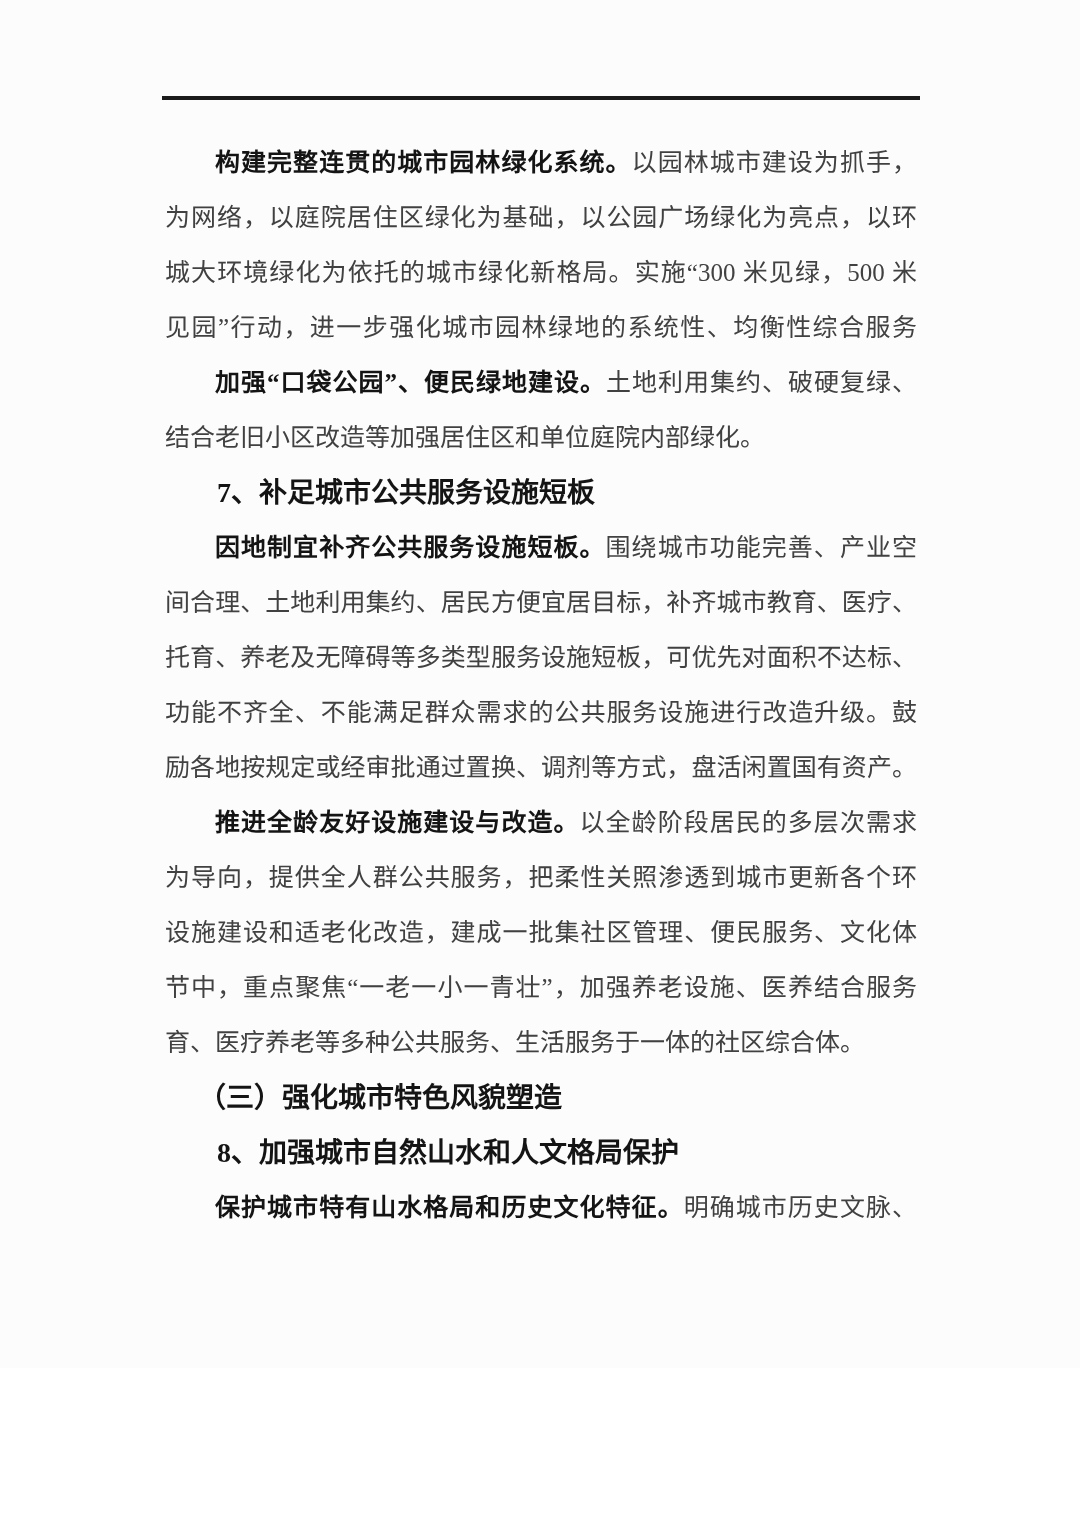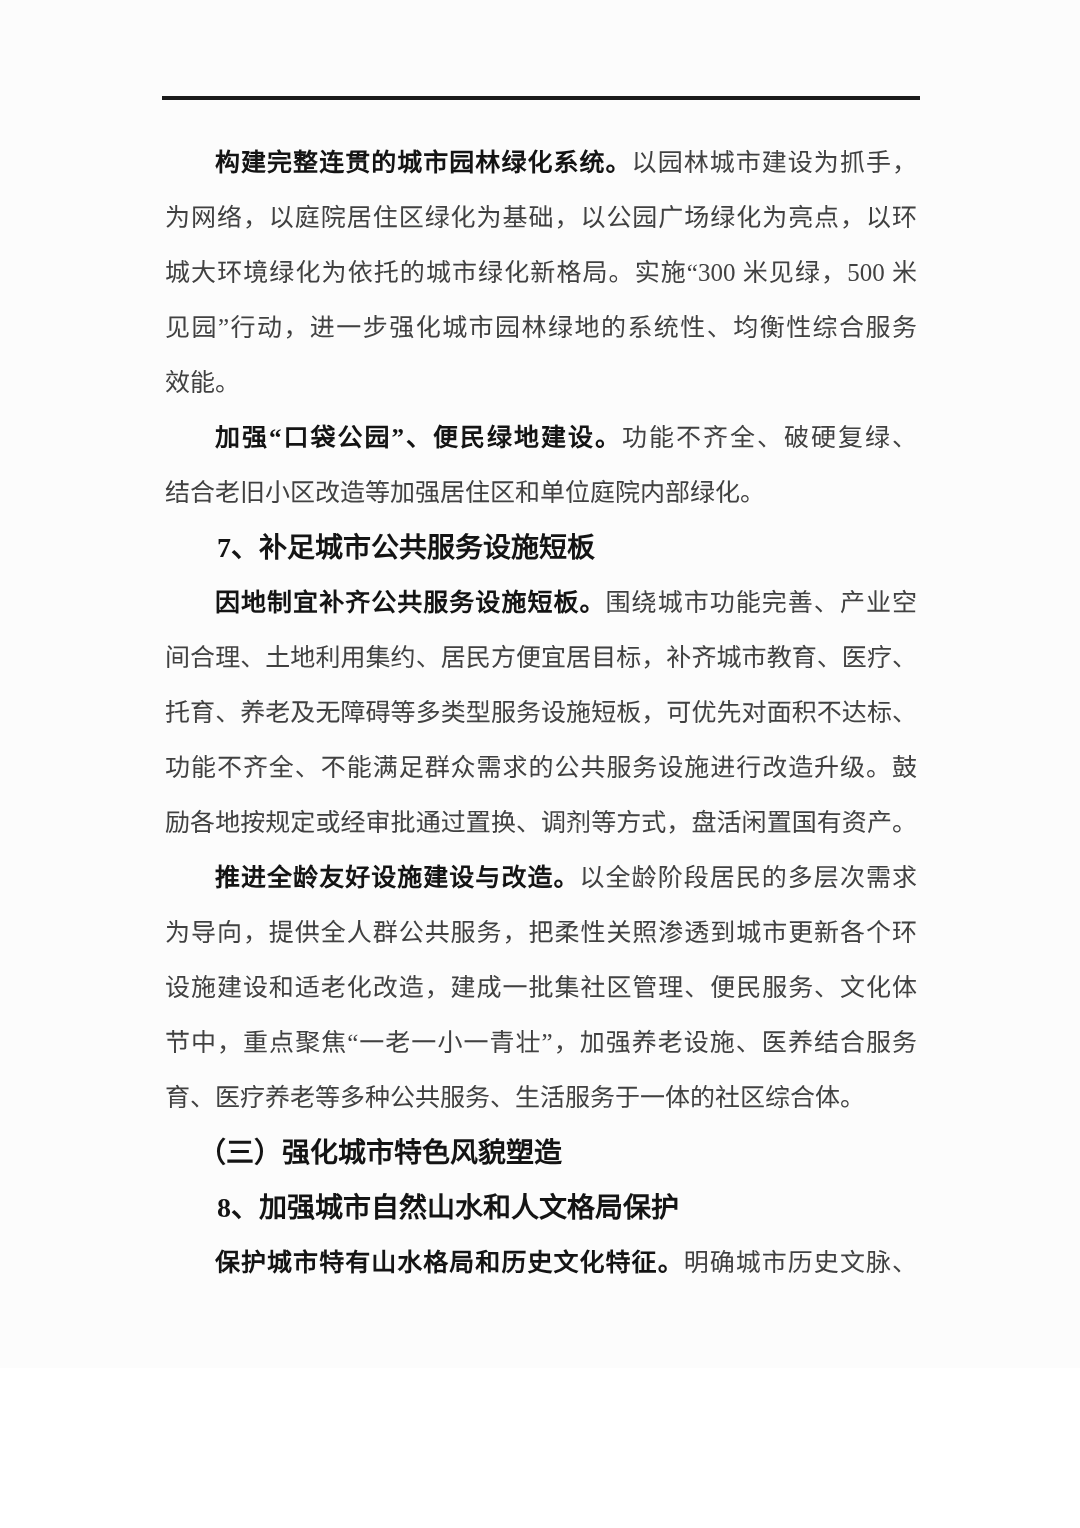--- a/index.html
+++ b/index.html
@@ -71,22 +71,21 @@
 </head>
 <body>
 
 <div class="page" style="--paper: #fcfcfc; --rule: #1b1b1b; --ink: #414141; --ink-bold: #141414; --ink-muted: #4a4a4a;">
   <div class="header-rule"></div>
   <div class="text-block">
       <div class="line body indent justify"><span class="seg bold">构建完整连贯的城市园林绿化系统。</span><span class="seg">以园林城市建设为抓手，</span></div>
       <div class="line body justify"><span class="seg">为网络，以庭院居住区绿化为基础，以公园广场绿化为亮点，以环</span></div>
       <div class="line body justify"><span class="seg">城大环境绿化为依托的城市绿化新格局。实施“300 米见绿，500 米</span></div>
       <div class="line body justify"><span class="seg">见园”行动，进一步强化城市园林绿地的系统性、均衡性综合服务</span></div>
-      <div class="line body"><span class="seg">效能。</span></div>
-      <div class="line body indent justify"><span class="seg bold">加强“口袋公园”、便民绿地建设。</span><span class="seg">功能不齐全、破硬复绿、</span></div>
+      <div class="line body indent justify"><span class="seg bold">加强“口袋公园”、便民绿地建设。</span><span class="seg">土地利用集约、破硬复绿、</span></div>
       <div class="line body"><span class="seg">结合老旧小区改造等加强居住区和单位庭院内部绿化。</span></div>
       <div class="line h-num"><span class="seg bold">7、补足城市公共服务设施短板</span></div>
       <div class="line body indent justify"><span class="seg bold">因地制宜补齐公共服务设施短板。</span><span class="seg">围绕城市功能完善、产业空</span></div>
       <div class="line body justify"><span class="seg">间合理、土地利用集约、居民方便宜居目标，补齐城市教育、医疗、</span></div>
       <div class="line body justify"><span class="seg">托育、养老及无障碍等多类型服务设施短板，可优先对面积不达标、</span></div>
       <div class="line body justify"><span class="seg">功能不齐全、不能满足群众需求的公共服务设施进行改造升级。鼓</span></div>
       <div class="line body justify"><span class="seg">励各地按规定或经审批通过置换、调剂等方式，盘活闲置国有资产。</span></div>
       <div class="line body indent justify"><span class="seg bold">推进全龄友好设施建设与改造。</span><span class="seg">以全龄阶段居民的多层次需求</span></div>
       <div class="line body justify"><span class="seg">为导向，提供全人群公共服务，把柔性关照渗透到城市更新各个环</span></div>
       <div class="line body justify"><span class="seg">设施建设和适老化改造，建成一批集社区管理、便民服务、文化体</span></div>

